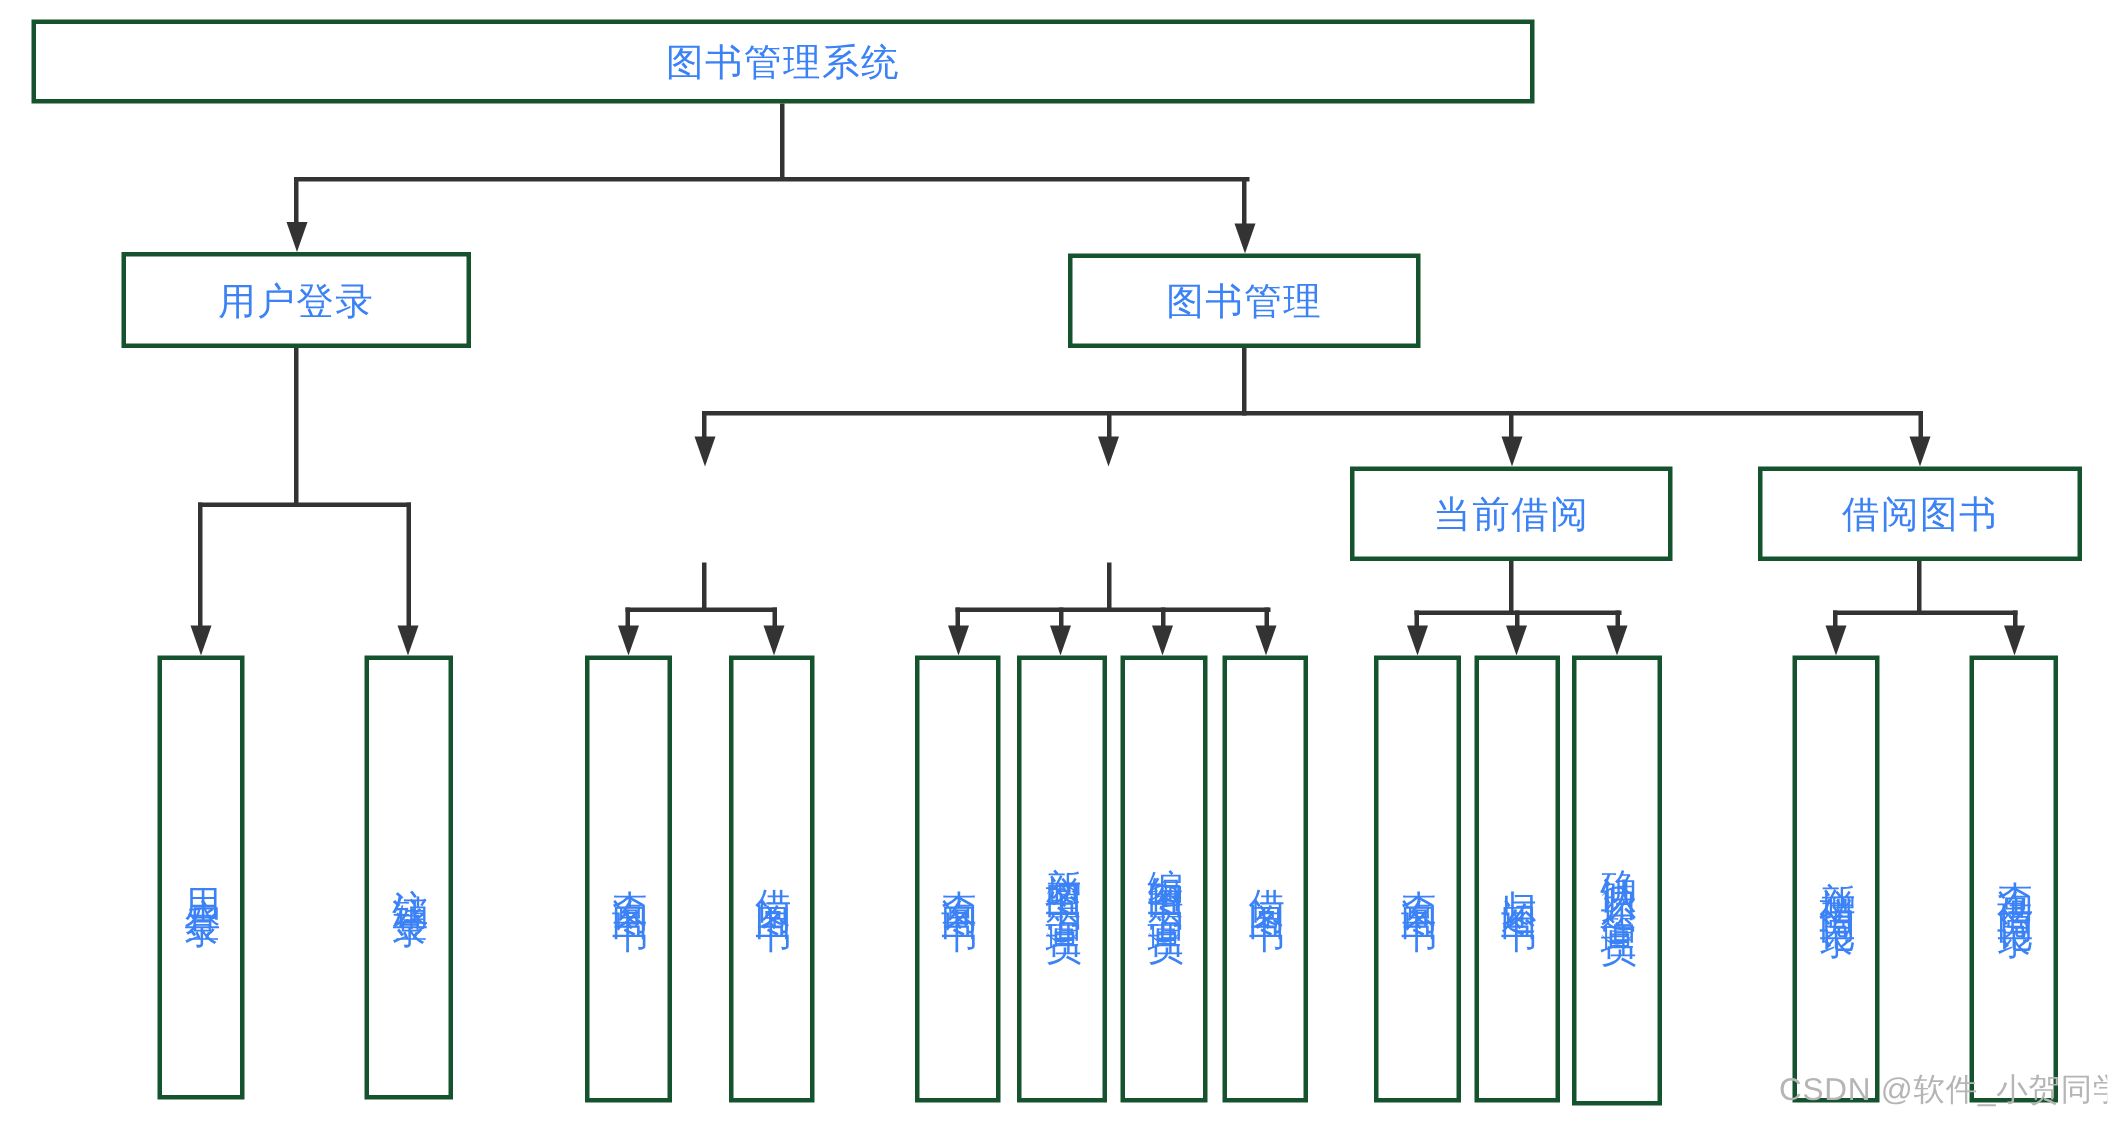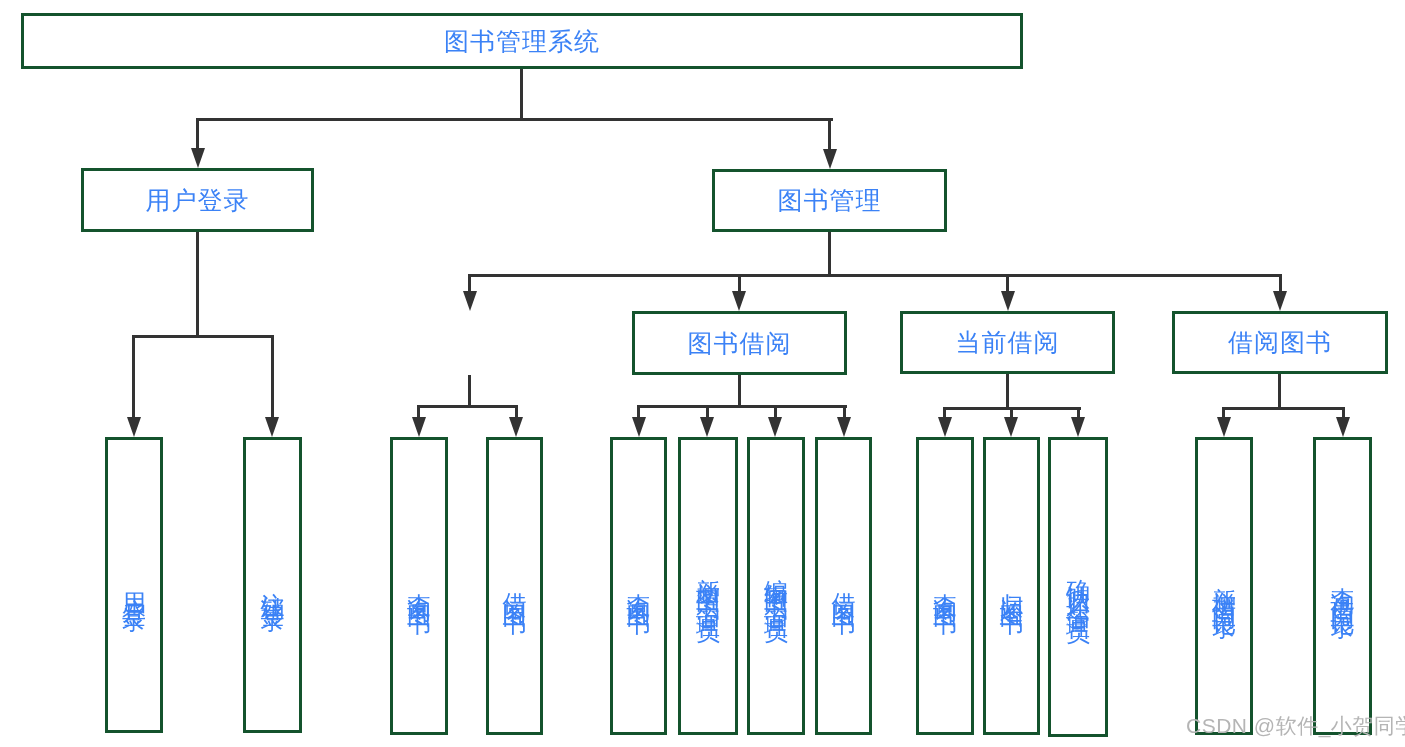--- a/index.html
+++ b/index.html
@@ -68,23 +68,20 @@
     <div class="line" style="left:468px;top:274px;width:3px;height:19px;"></div>
     <div class="arrowhead" style="left:463px;top:291px;"></div>
     <div class="line" style="left:738px;top:274px;width:3px;height:19px;"></div>
     <div class="arrowhead" style="left:732px;top:291px;"></div>
     <div class="line" style="left:1006px;top:274px;width:3px;height:19px;"></div>
     <div class="arrowhead" style="left:1001px;top:291px;"></div>
     <div class="line" style="left:1279px;top:274px;width:3px;height:19px;"></div>
     <div class="arrowhead" style="left:1273px;top:291px;"></div>
   </div>
 
-  <div class="node hnode" style="left:632px;top:311px;width:215px;height:64px;">
-    <span>图书借阅</span>
-  </div>
   <div class="node hnode" style="left:900px;top:311px;width:215px;height:63px;">
     <span>当前借阅</span>
   </div>
   <div class="node hnode" style="left:1172px;top:311px;width:216px;height:63px;">
     <span>借阅图书</span>
   </div>
 
   <div>
     <div class="line" style="left:468px;top:375px;width:3px;height:33px;"></div>
     <div class="line" style="left:417px;top:405px;width:101px;height:3px;"></div>

